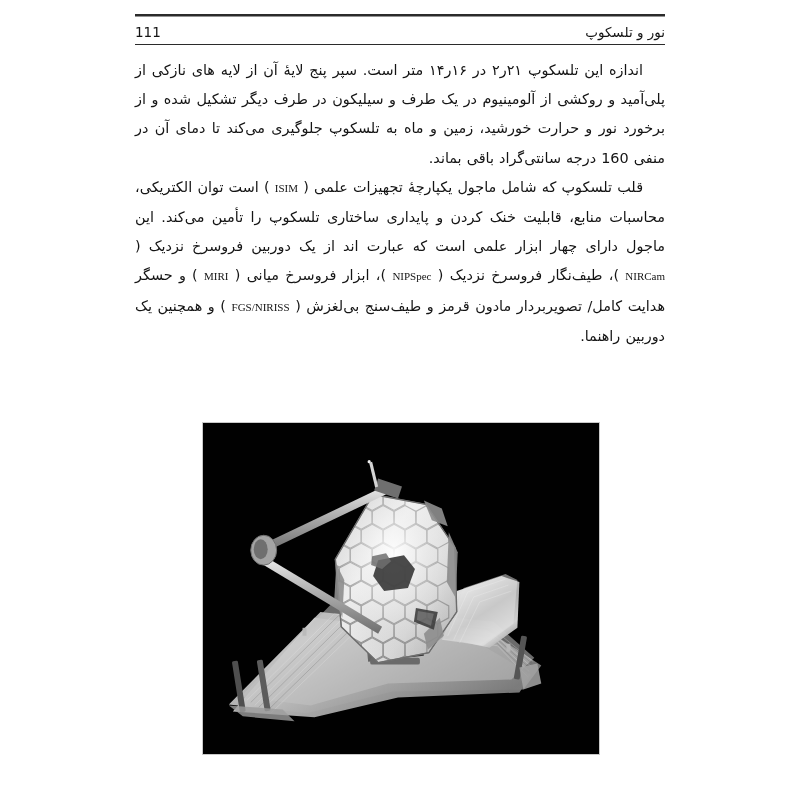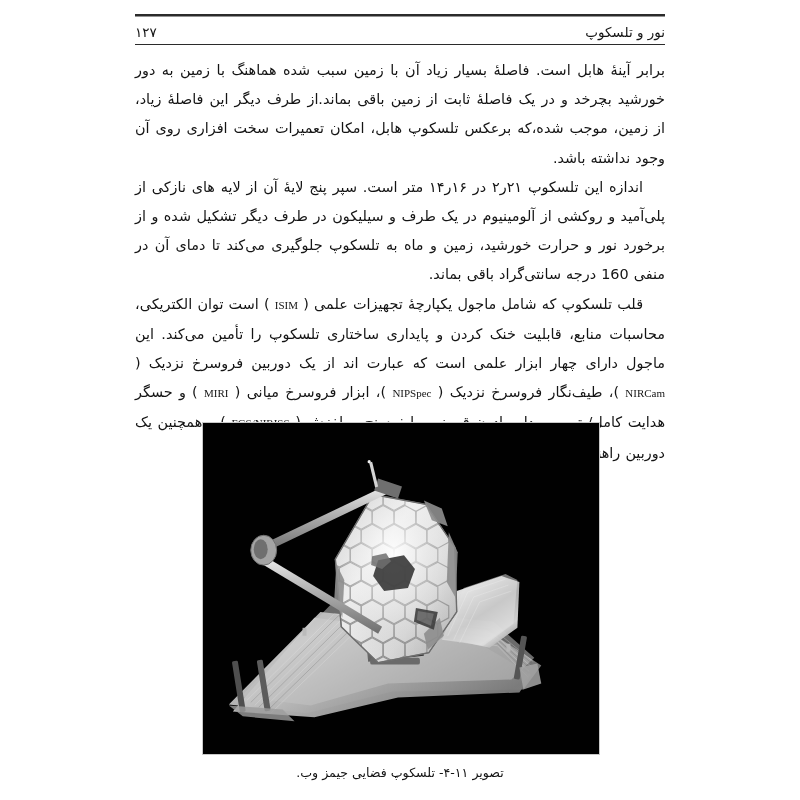--- a/index.html
+++ b/index.html
@@ -125,26 +125,25 @@
     direction: rtl;
   }
 </style>
 </head>
 <body>
 
 <div class="page">
 
   <div class="running-head">
     <div class="head-title">نور و تلسکوپ</div>
-    <div class="head-folio">۱۲۷</div>
+    <div class="head-folio">111</div>
   </div>
 
   <div class="body-col">
 
-    <p class="para no-indent">برابر آینهٔ هابل است. فاصلهٔ بسیار زیاد آن با زمین سبب شده هماهنگ با زمین به دور خورشید بچرخد و در یک فاصلهٔ ثابت از زمین باقی بماند.از طرف دیگر این فاصلهٔ زیاد، از زمین، موجب شده،که برعکس تلسکوپ هابل، امکان تعمیرات سخت افزاری روی آن وجود نداشته باشد.</p>
 
     <p class="para">اندازه این تلسکوپ ۲۱ر۲ در ۱۶ر۱۴ متر است. سپر پنج لایهٔ آن از لایه های نازکی از پلی‌آمید و روکشی از آلومینیوم در یک طرف و سیلیکون در طرف دیگر تشکیل شده و از برخورد نور و حرارت خورشید، زمین و ماه به تلسکوپ جلوگیری می‌کند تا دمای آن در منفی 160 درجه سانتی‌گراد باقی بماند.</p>
 
     <p class="para"><span>قلب تلسکوپ که شامل ماجول یکپارچهٔ تجهیزات علمی ( </span><span class="latin">ISIM</span><span> ) است توان الکتریکی، محاسبات منابع، قابلیت خنک کردن و پایداری ساختاری تلسکوپ را تأمین می‌کند. این ماجول دارای چهار ابزار علمی است که عبارت اند از یک دوربین فروسرخ نزدیک ( </span><span class="latin">NIRCam</span><span> )، طیف‌نگار فروسرخ نزدیک ( </span><span class="latin">NIPSpec</span><span> )، ابزار فروسرخ میانی ( </span><span class="latin">MIRI</span><span> ) و حسگر هدایت کامل/ تصویربردار مادون قرمز و طیف‌سنج بی‌لغزش ( </span><span class="latin">FGS/NIRISS</span><span> ) و همچنین یک دوربین راهنما.</span></p>
 
   </div>
 
   <div class="figure">
     <div class="figure-frame">
       <svg viewBox="0 0 398 333" preserveAspectRatio="xMidYMid slice">
@@ -321,15 +320,14 @@
         <g opacity="0.9">
           <path d="M214 186 L236 190 L232 208 L212 200 Z" fill="#3e3e3e"></path>
           <path d="M216 189 L232 192 L229 204 L215 198 Z" fill="#7d7d7d" opacity="0.6"></path>
           <rect x="100" y="206" width="4" height="8" fill="#b9b9b9"></rect>
           <rect x="305" y="222" width="4" height="8" fill="#b9b9b9"></rect>
         </g>
       </svg>
     </div>
   </div>
 
-  <div class="figure-caption">تصویر ۱۱-۴- تلسکوپ فضایی جیمز وب.</div>
 
 </div>
 
 </body></html>

